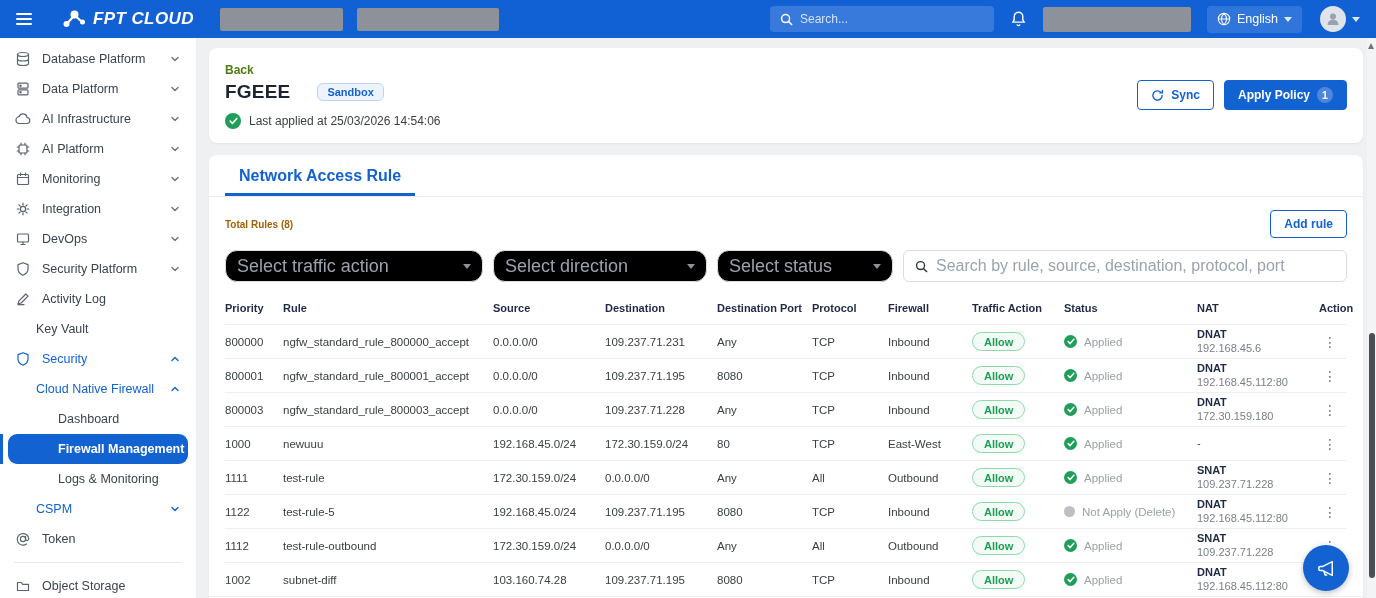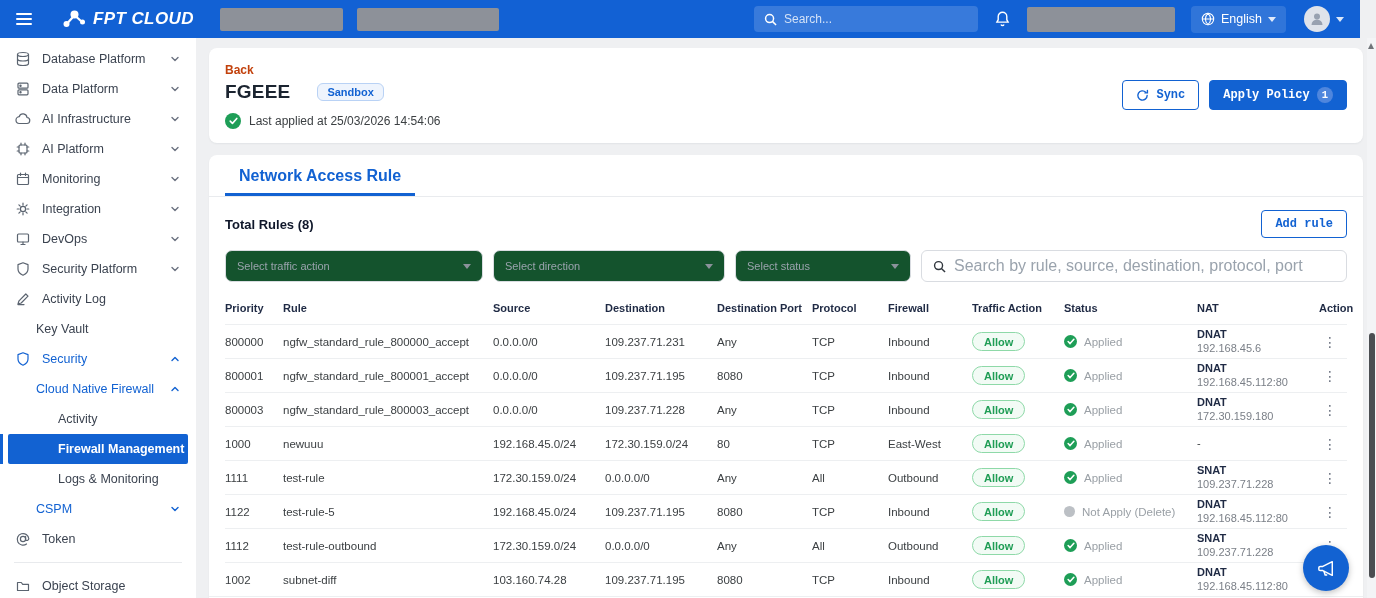--- a/index.html
+++ b/index.html
@@ -1,19 +1,19 @@
 <!DOCTYPE html>
 <html><head>
 <meta charset="utf-8">
 <style>
   * { margin:0; padding:0; box-sizing:border-box; }
   html,body { width:1376px; height:598px; overflow:hidden; font-family:"Liberation Sans","DejaVu Sans",sans-serif; background:#eff0f2; }
 
   
-  .navbar { position:absolute; top:0; left:0; right:16px; height:38px; background:#1261d4; display:flex; align-items:center; padding:0 16px 0 10px; z-index:30; }
+  .navbar { position:absolute; top:0; left:0; right:0; height:38px; background:#1261d4; display:flex; align-items:center; padding:0 16px 0 10px; z-index:30; }
   .hamburger { width:30px; height:26px; display:flex; flex-direction:column; justify-content:center; gap:3px; cursor:pointer; padding-left:6px; }
   .hamburger i { display:block; width:16px; height:2px; background:#fff; border-radius:1px; }
   .brand { display:flex; align-items:center; gap:6px; margin-left:22px; }
   .brand-text { color:#fff; font-size:17px; font-weight:800; font-style:italic; letter-spacing:.4px; white-space:nowrap; }
   .redacted { background:#8d9199; border-radius:2px; height:23px; }
   .r1 { width:123px; margin-left:26px; }
   .r2 { width:142px; margin-left:14px; }
   .r3 { width:148px; height:25px; margin-left:16px; }
   .nav-search { margin-left:auto; width:224px; height:26px; background:rgba(255,255,255,.16); border-radius:4px; display:flex; align-items:center; padding:0 10px; gap:7px; }
   .nav-search input { flex:1; background:transparent; border:none; outline:none; color:#fff; font-size:12px; font-family:inherit; }
@@ -26,51 +26,51 @@
 
   
   .sidebar { position:absolute; top:38px; left:0; bottom:0; width:196px; background:#fff; overflow:hidden; padding-top:6px; z-index:20; }
   .side-item { position:relative; height:30px; display:flex; align-items:center; font-size:12.5px; color:#3b4350; cursor:pointer; padding-left:14px; }
   .side-item .side-icon { width:18px; display:flex; align-items:center; justify-content:center; color:#5b6470; }
   .side-item .lbl { margin-left:10px; white-space:nowrap; }
   .side-item.lvl1 { padding-left:36px; }
   .side-item.lvl2 { padding-left:58px; }
   .side-item.hl { color:#1262d2; }
   .side-item .chev { margin-left:auto; margin-right:16px; display:flex; }
-  .side-item.active { background:#1262d2; color:#fff; border-radius:2px; margin:0 8px; padding-left:50px; }
+  .side-item.active { background:#1262d2; color:#fff; border-radius:9px; margin:0 8px; padding-left:50px; }
   .side-item.active::after { content:''; position:absolute; left:-8px; top:0; bottom:0; width:3px; background:#1262d2; }
   .side-divider { height:1px; background:#e8eaed; margin:8px 14px; }
   .sb-track { position:absolute; top:38px; right:0; bottom:0; width:9px; background:#f3f4f6; z-index:25; }
   .sb-up { position:absolute; top:5px; left:1px; width:0; height:0; border-left:3.5px solid transparent; border-right:3.5px solid transparent; border-bottom:6px solid #707479; cursor:pointer; }
   .sb-thumb { position:absolute; top:295px; left:1.5px; width:6px; height:245px; background:#4b4e52; border-radius:3px; cursor:grab; }
 
   
   .main { position:absolute; top:38px; left:196px; right:0; bottom:0; overflow:hidden; padding:10px 13px; }
   .card { background:#fff; border-radius:8px; box-shadow:0 1px 2px rgba(20,30,50,.06); }
   .card.header-card { position:relative; padding:12px 16px 14px; }
-  .back-link { color:#c2410c; font-size:12px; font-weight:700; cursor:pointer; display:inline-block; }
+  .back-link { color:#4d7c0f; font-size:12px; font-weight:700; cursor:pointer; display:inline-block; }
   .title-row { display:flex; align-items:center; gap:27px; margin-top:3px; }
   .fw-title { font-size:19px; font-weight:800; color:#1b2430; letter-spacing:.2px; }
   .badge-sandbox { font-size:11px; font-weight:700; color:#1262d2; background:#eef4fd; border:1px solid #b9d2f5; border-radius:6px; padding:2px 9px; }
   .applied-row { display:flex; align-items:center; gap:8px; margin-top:10px; font-size:12px; color:#3c4043; }
   .check-circle { width:16px; height:16px; border-radius:50%; background:#1e9e57; display:inline-flex; align-items:center; justify-content:center; flex:none; }
   .hdr-btns { position:absolute; right:16px; top:32px; display:flex; gap:10px; }
-  .btn { font-family:Liberation Mono, monospace; font-size:12px; font-weight:700; border-radius:4px; cursor:pointer; display:inline-flex; align-items:center; gap:7px;text-align:right; }
+  .btn { font-family:Liberation Sans, sans-serif; font-size:12px; font-weight:700; border-radius:4px; cursor:pointer; display:inline-flex; align-items:center; gap:7px;text-align:right; }
   .btn-outline { background:#fff; color:#1262d2; border:1px solid #1262d2; padding:6px 13px; }
   .btn-primary { background:#1262d2; color:#fff; border:1px solid #1262d2; padding:6px 13px; }
   .btn-badge { background:#4f86dd; color:#fff; font-size:10.5px; font-weight:700; min-width:16px; height:16px; border-radius:8px; display:inline-flex; align-items:center; justify-content:center; padding:0 5px; }
 
   .card.table-card { margin-top:12px; }
   .tabbar { border-bottom:1px solid #e9ebee; padding-left:16px; }
   .tab { display:inline-block; padding:12px 14px 8px; font-size:16px; font-weight:700; color:#1262d2; border-bottom:3px solid #1262d2; cursor:pointer; }
   .tbl-section { padding:13px 16px 0; }
   .sec-top { display:flex; align-items:center; justify-content:space-between; }
-  .sec-title { font-size:13px; font-weight:700; color:#0f172a; }
+  .sec-title { font-size:10px; font-weight:700; color:#a16207; }
   .filters { display:flex; gap:10px; margin-top:12px; }
-  .select { height:32px; border:1px solid #d9dce1; border-radius:7px; display:flex; align-items:center; justify-content:space-between; padding:0 11px; font-size:11px; color:#9aa3ad; cursor:pointer; background:#14532d; }
+  .select { height:32px; border:1px solid #d9dce1; border-radius:12px; display:flex; align-items:center; justify-content:space-between; padding:0 11px; font-size:18px; color:#9aa3ad; cursor:pointer; background:#000000; }
   .sel-caret { width:0; height:0; border-left:4px solid transparent; border-right:4px solid transparent; border-top:5px solid #8b929b; }
   .search-box { flex:1; height:32px; border:1px solid #d9dce1; border-radius:6px; display:flex; align-items:center; gap:8px; padding:0 11px; background:#fff; }
   .search-box input { flex:1; border:none; outline:none; font-size:16px; font-family:inherit; color:#30363d; }
   .search-box input::placeholder { color:#9aa3ad; }
 
   .grid-row { display:grid; grid-template-columns:58px 210px 112px 112px 95px 76px 84px 92px 133px 122px 30px; align-items:center; }
   .t-head { margin-top:14px; padding:6px 0 10px; font-size:11px; font-weight:700; color:#1f2a44; }
   .t-head span { white-space:nowrap; }
   .t-row { border-top:1px solid #edeff1; height:34px; font-size:11.5px; color:#3c4043; }
   .t-row .cell { white-space:nowrap; overflow:hidden; text-overflow:ellipsis; padding-right:8px; }
@@ -289,21 +289,21 @@
       </div>
       <div class="side-item lvl1 hl">
         <span class="">Cloud Native Firewall</span>
         <span class="chev">
           <svg width="10" height="10" viewBox="0 0 10 10" fill="none" stroke="#1262d2" stroke-width="1.4" stroke-linecap="round" stroke-linejoin="round">
             <path d="M2 6.5l3-3 3 3"></path>
           </svg>
         </span>
       </div>
       <div class="side-item lvl2">
-        <span class="">Activity</span>
+        <span class="">Dashboard</span>
       </div>
       <div class="side-item lvl2 active">
         <span class="" style="font-weight: 600;">Firewall Management</span>
       </div>
       <div class="side-item lvl2">
         <span class="">Logs &amp; Monitoring</span>
       </div>
       <div class="side-item lvl1 hl">
         <span class="">CSPM</span>
         <span class="chev">
@@ -379,21 +379,21 @@
       <div class="sec-top">
         <span class="sec-title">Total Rules (8)</span>
         <button class="btn btn-outline" style="border-color:#1262d2;">Add rule</button>
       </div>
 
       <div class="filters">
         <div class="select" style="width:258px;">
           <span>Select traffic action</span>
           <span class="sel-caret"></span>
         </div>
-        <div class="select" style="width:232px;">
+        <div class="select" style="width:214px;">
           <span>Select direction</span>
           <span class="sel-caret"></span>
         </div>
         <div class="select" style="width:176px;">
           <span>Select status</span>
           <span class="sel-caret"></span>
         </div>
         <div class="search-box">
           <span style="display:flex;">
             <svg width="13" height="13" viewBox="0 0 14 14" fill="none" stroke="#30363d" stroke-width="1.5">

